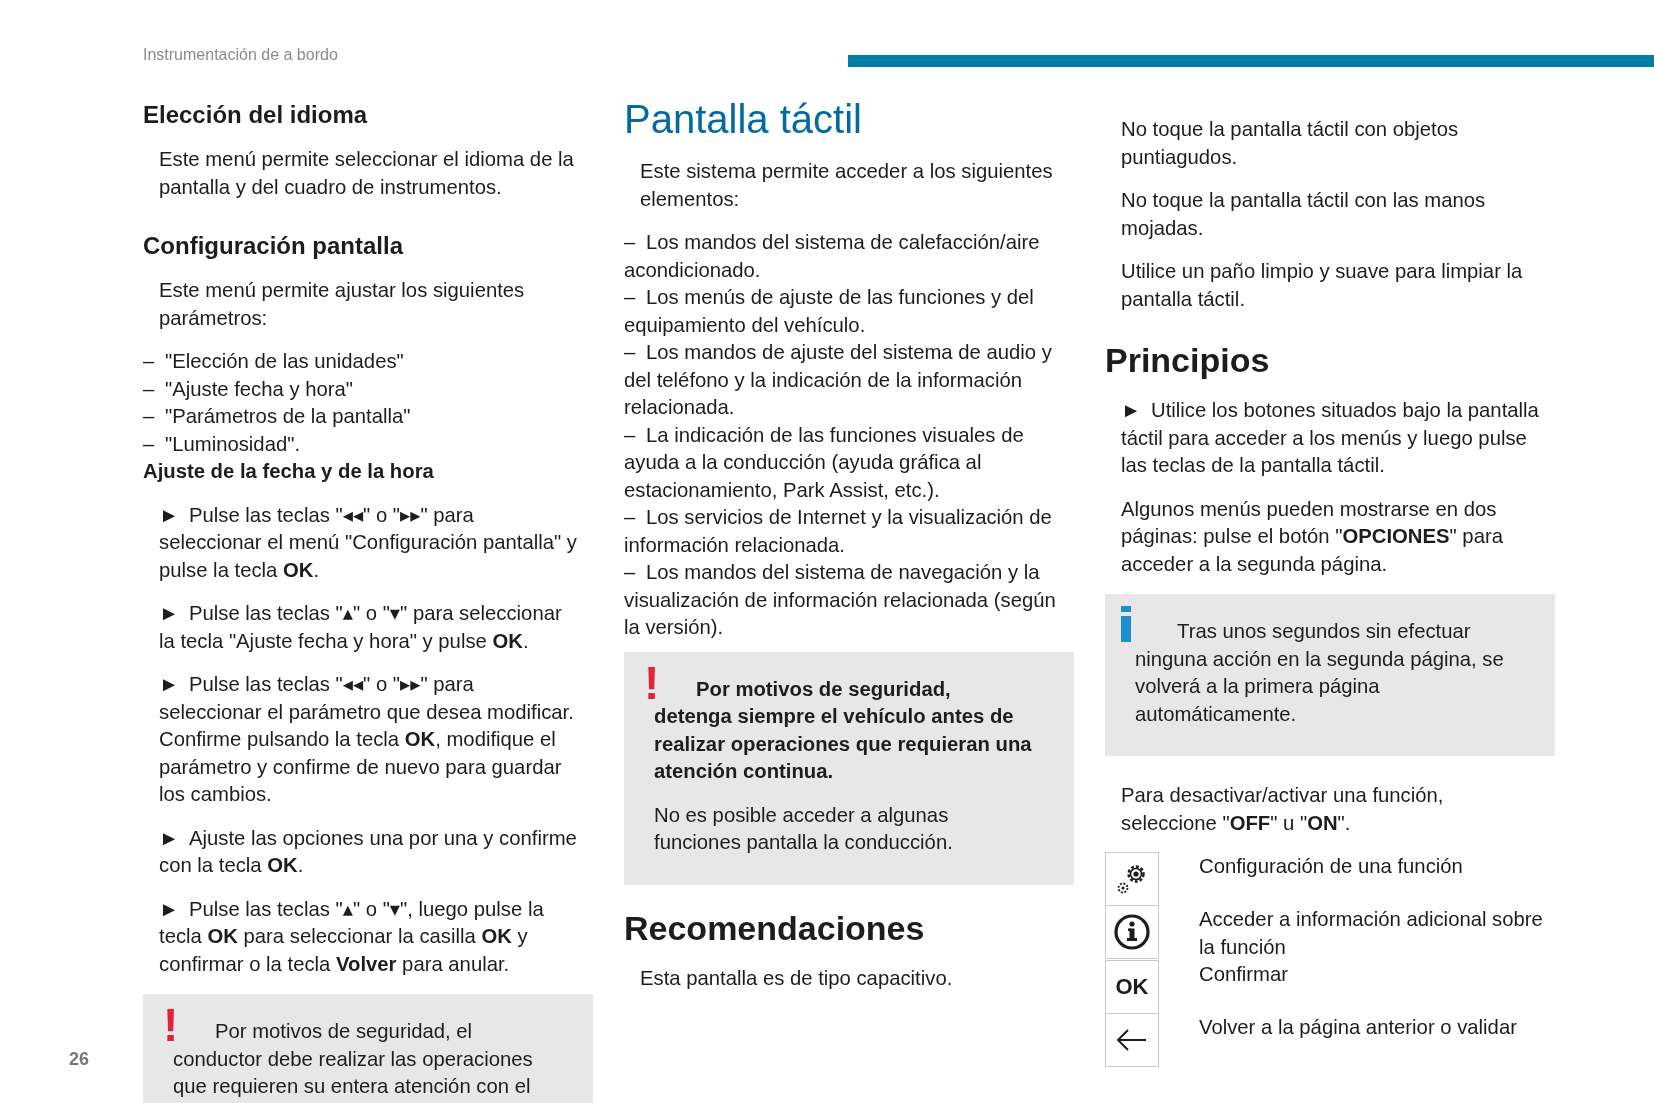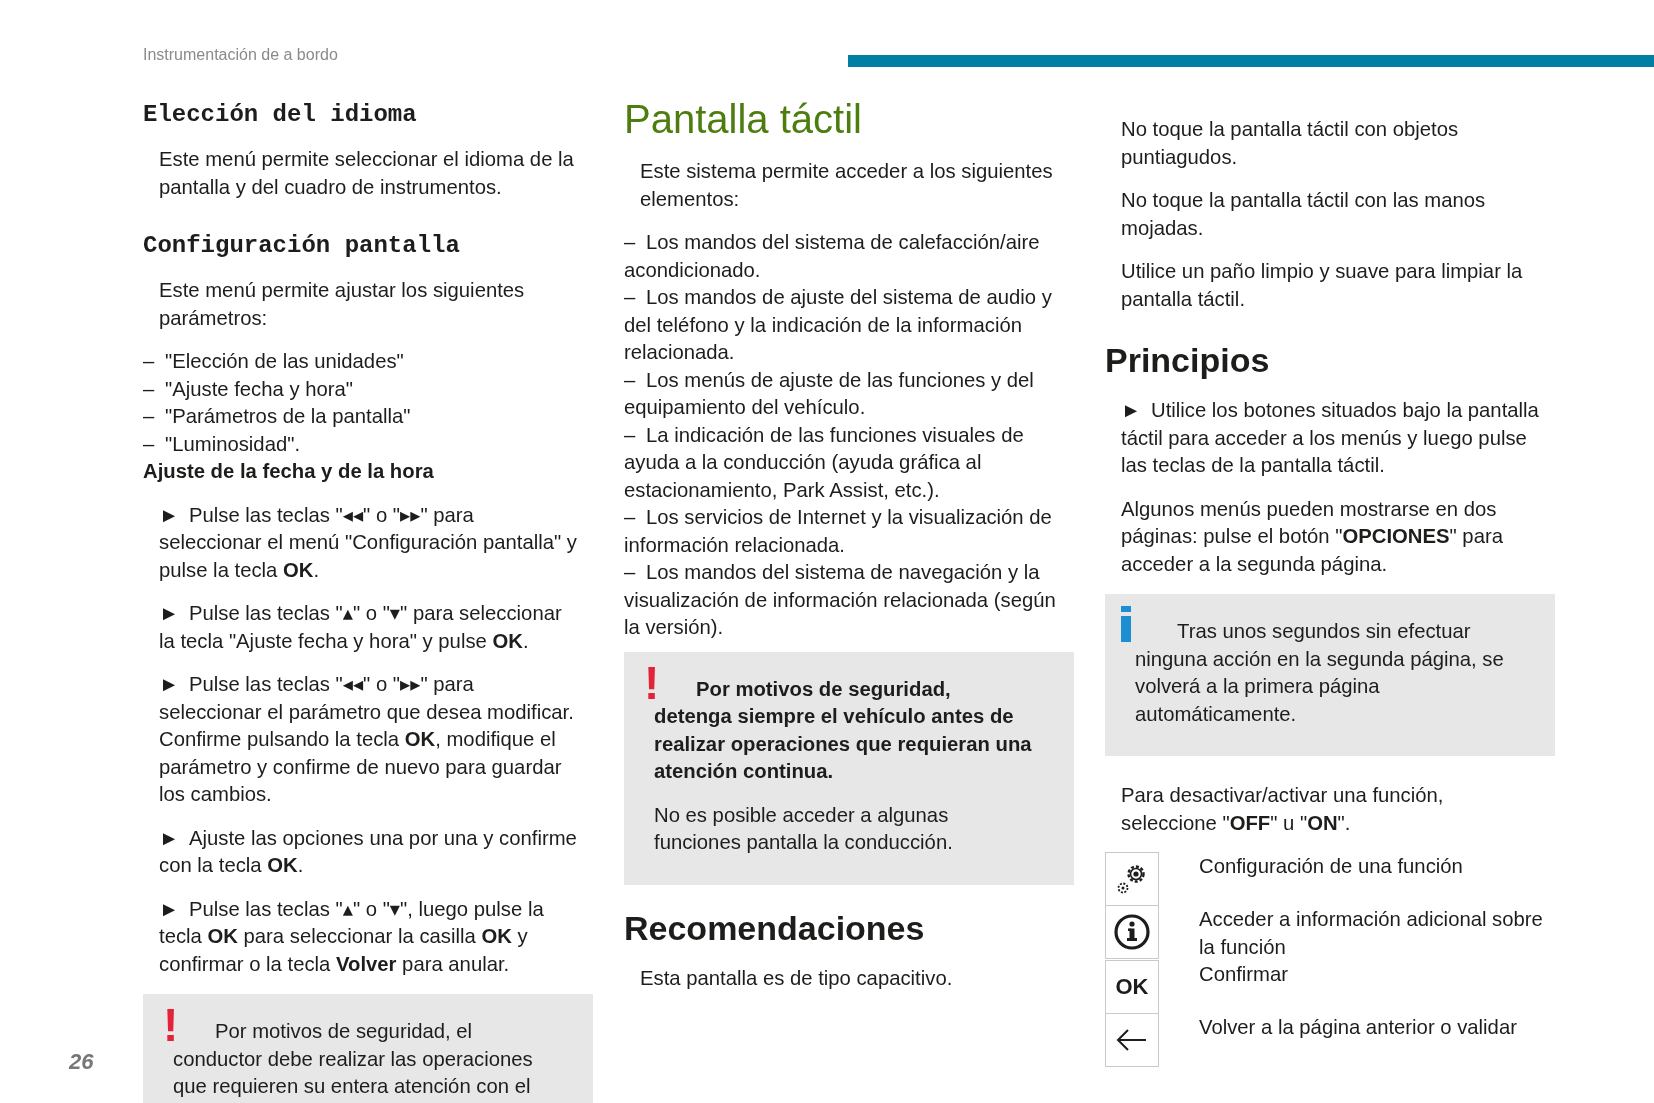--- a/index.html
+++ b/index.html
@@ -1,28 +1,28 @@
 <!DOCTYPE html>
 <html><head>
 <meta charset="utf-8">
 <style>
   html, body { margin:0; padding:0; background:#ffffff; }
   body { width:1654px; height:1103px; position:relative; overflow:hidden;
          font-family:"Liberation Sans", sans-serif; color:#1d1d1b; }
   .header-title { position:absolute; left:143px; top:46px; font-size:16px; color:#8a8a8a; }
   .header-bar { position:absolute; left:848px; top:55px; width:806px; height:12px; background:#007fa3; }
-  .page-number { position:absolute; left:69px; top:1049px; font-size:22px; font-weight:bold; color:#777;font-style:italic; }
+  .page-number { position:absolute; left:69px; top:1049px; font-size:18px; font-weight:bold; color:#777; }
 
   .col { position:absolute; top:100px; font-size:20.3px; line-height:27.5px; }
   .col1 { left:143px; width:450px; }
   .col2 { left:624px; width:450px; }
   .col3 { left:1105px; width:450px; }
 
-  .h2 { font-size:24px; font-weight:bold; line-height:30px; margin:0 0 4px 0;font-family:Liberation Mono, monospace; }
-  .h1-light { font-size:40px; color:#4d7c0f; line-height:46px; margin:0 0 8px 0; }
+  .h2 { font-size:24px; font-weight:bold; line-height:30px; margin:0 0 4px 0; }
+  .h1-light { font-size:40px; color:#0369a1; line-height:46px; margin:0 0 8px 0; }
   .h1-dark { font-size:34px; font-weight:bold; line-height:42px; margin:0 0 2px 0; }
   .p { margin:16px; }
   .bold { font-weight:bold; }
   .gap { height:14px; }
   .arrow { display:inline-block; width:30px; }
   .dash { display:inline-block; width:22px; }
 
   .note { background:#e6e7e6; padding:8px 26px 12px 14px; margin-top:10px; position:relative; }
   .note .mark { position:absolute; left:20px; top:8px; font-size:46px; font-weight:bold; line-height:46px; color:#e4233b; }
   .note .imark { position:absolute; left:16px; top:12px; width:10px; height:38px; }
@@ -64,22 +64,22 @@
     <span class="mark">!</span>
     <p class="p indent-first">Por motivos de seguridad, el conductor debe realizar las operaciones que requieren su entera atención con el vehículo parado.</p>
   </div>
 </div>
 
 <div class="col col2" style="top:96px;">
   <div class="h1-light">Pantalla táctil</div>
   <p class="p">Este sistema permite acceder a los siguientes elementos:</p>
   <div>
     <div><span class="dash">–</span><span>Los mandos del sistema de calefacción/aire acondicionado.</span></div>
+    <div><span class="dash">–</span><span>Los menús de ajuste de las funciones y del equipamiento del vehículo.</span></div>
     <div><span class="dash">–</span><span>Los mandos de ajuste del sistema de audio y del teléfono y la indicación de la información relacionada.</span></div>
-    <div><span class="dash">–</span><span>Los menús de ajuste de las funciones y del equipamiento del vehículo.</span></div>
     <div><span class="dash">–</span><span>La indicación de las funciones visuales de ayuda a la conducción (ayuda gráfica al estacionamiento, Park Assist, etc.).</span></div>
     <div><span class="dash">–</span><span>Los servicios de Internet y la visualización de información relacionada.</span></div>
     <div><span class="dash">–</span><span>Los mandos del sistema de navegación y la visualización de información relacionada (según la versión).</span></div>
   </div>
   <div class="note">
     <span class="mark">!</span>
     <p class="p indent-first bold">Por motivos de seguridad, detenga siempre el vehículo antes de realizar operaciones que requieran una atención continua.</p>
     <p class="p">No es posible acceder a algunas funciones pantalla la conducción.</p>
   </div>
   <div style="height:22px"></div>

